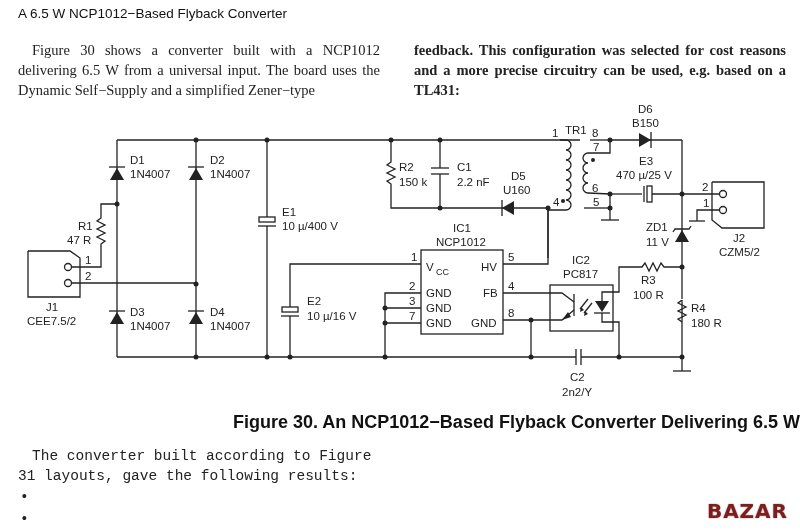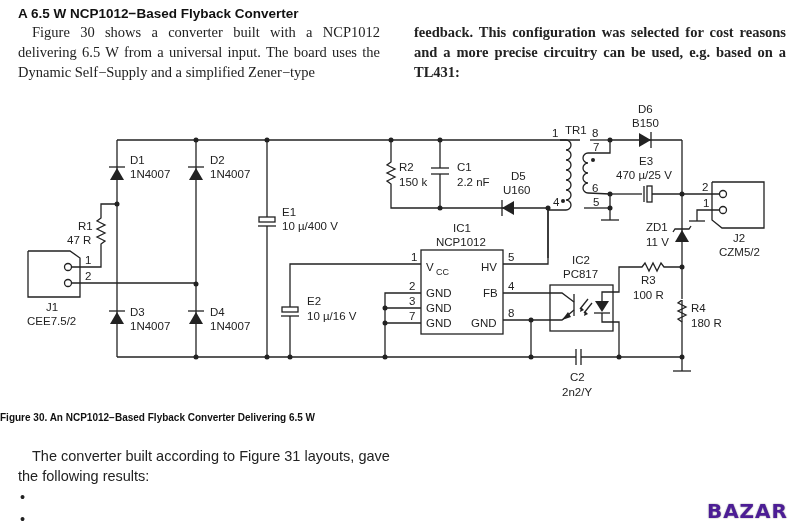--- a/index.html
+++ b/index.html
@@ -1,33 +1,33 @@
 <!DOCTYPE html>
 <html><head>
 <meta charset="utf-8">
 <style>
   html, body { margin: 0; padding: 0; background: #ffffff; }
   body { width: 800px; height: 531px; position: relative; overflow: hidden; color: #1a1a1a; }
-  .heading { position: absolute; left: 18px; top: 6px; font-family: "Liberation Sans", sans-serif; font-weight: bold; font-size: 13.5px; color: #111; }
-  .col { position: absolute; font-family: "Liberation Serif", serif; font-size: 14.5px; line-height: 20px; text-align: justify; color: #222; }
+  .heading { position: absolute; left: 18px; top: 6px; font-family: "Liberation Sans", sans-serif; font-weight: normal; font-size: 13.5px; color: #111; }
+  .col { position: absolute; font-family: "Liberation Serif", serif; font-size: 14.5px; line-height: 20px; text-align: justify; color: #222; margin-top: 18px; }
   .col-left { left: 18px; top: 22px; width: 362px; }
   .col-right { left: 414px; top: 22px; width: 372px; font-weight: bold; }
   .col p { margin: 0; text-indent: 0; }
   .col-left p { text-indent: 14px; }
   svg.schem { position: absolute; left: 0; top: 90px; }
   svg.schem text { font-family: "Liberation Sans", sans-serif; font-size: 11.5px; fill: #222; }
   svg.schem .w { stroke: #222; stroke-width: 1.3; fill: none; }
   svg.schem .dot { fill: #222; }
-  .caption { position: absolute; left: 0; width: 800px; top: 412px; text-align: left; font-family: "Liberation Sans", sans-serif; font-weight: bold; font-size: 10px; color: #111; }
-  .results { position: absolute; left: 18px; top: 446px; width: 375px; font-family: Liberation Sans, sans-serif; font-size: 14.5px; line-height: 20px; color: #222; }
+  .caption { position: absolute; left: 0; width: 800px; top: 412px; text-align: right; font-family: "Liberation Sans", sans-serif; font-weight: bold; font-size: 18px; color: #111; }
+  .results { position: absolute; left: 18px; top: 446px; width: 375px; font-family: Liberation Mono, monospace; font-size: 14.5px; line-height: 20px; color: #222; }
   .results p { margin: 0; text-indent: 14px; }
   .results ul { margin: 0; padding: 0; list-style: none; }
   .results li { position: relative; padding-left: 18px; height: 22px; line-height: 22px; }
   .results li .bullet { position: absolute; left: 2px; top: 0; }
-  .logo { position: absolute; right: 12px; bottom: 8px; font-family: "DejaVu Sans", sans-serif; font-weight: bold; font-size: 20px; color: #4c1d95; text-shadow: 0 0 2px #bbb, 0 0 1px #999; letter-spacing: 1px; }
+  .logo { position: absolute; right: 12px; bottom: 8px; font-family: "DejaVu Sans", sans-serif; font-weight: bold; font-size: 20px; color: #7f1d1d; text-shadow: 0 0 2px #bbb, 0 0 1px #999; letter-spacing: 1px; }
 </style>
 </head>
 <body>
 
 <div class="heading">A 6.5 W NCP1012−Based Flyback Converter</div>
 <div class="col col-left">
   <p>Figure 30 shows a converter built with a NCP1012 delivering 6.5 W from a universal input. The board uses the Dynamic Self−Supply and a simplified Zener−type</p>
 </div>
 <div class="col col-right">
   <p>feedback. This configuration was selected for cost reasons and a more precise circuitry can be used, e.g. based on a TL431:</p>

